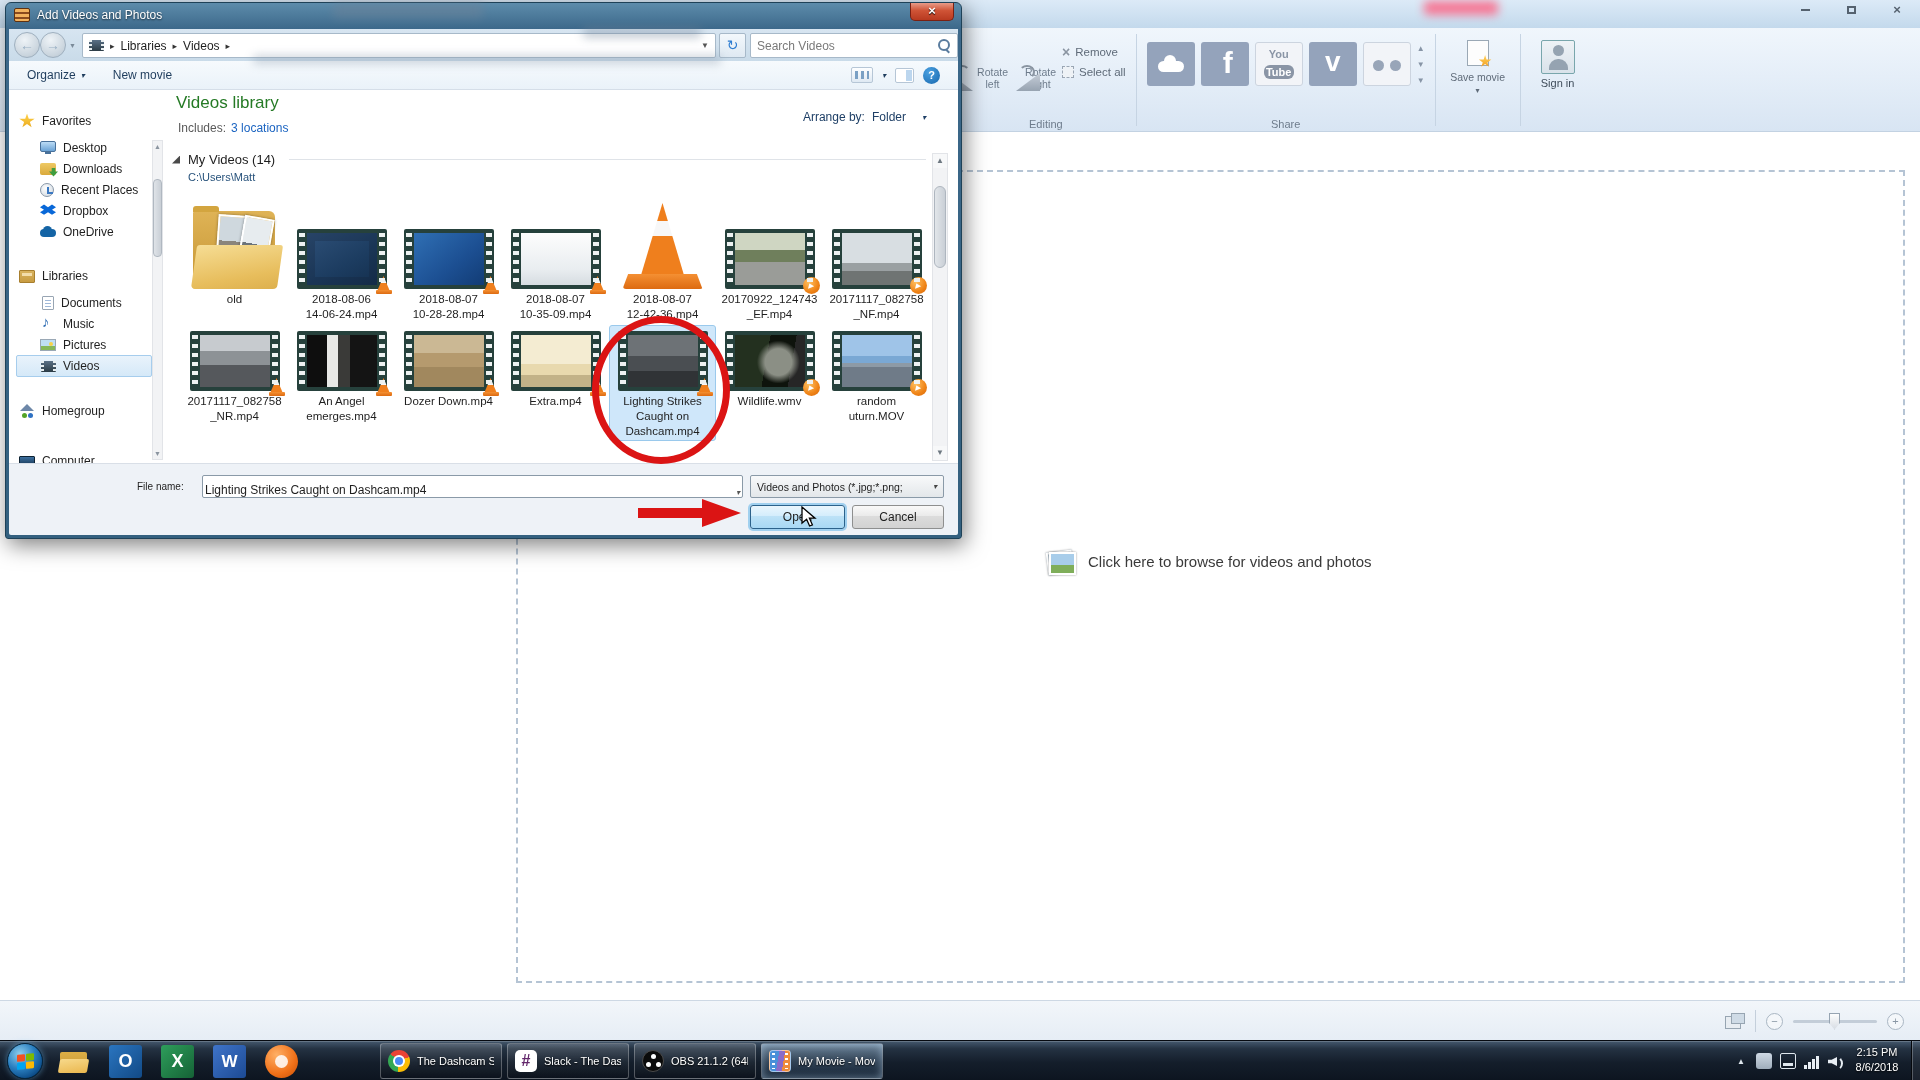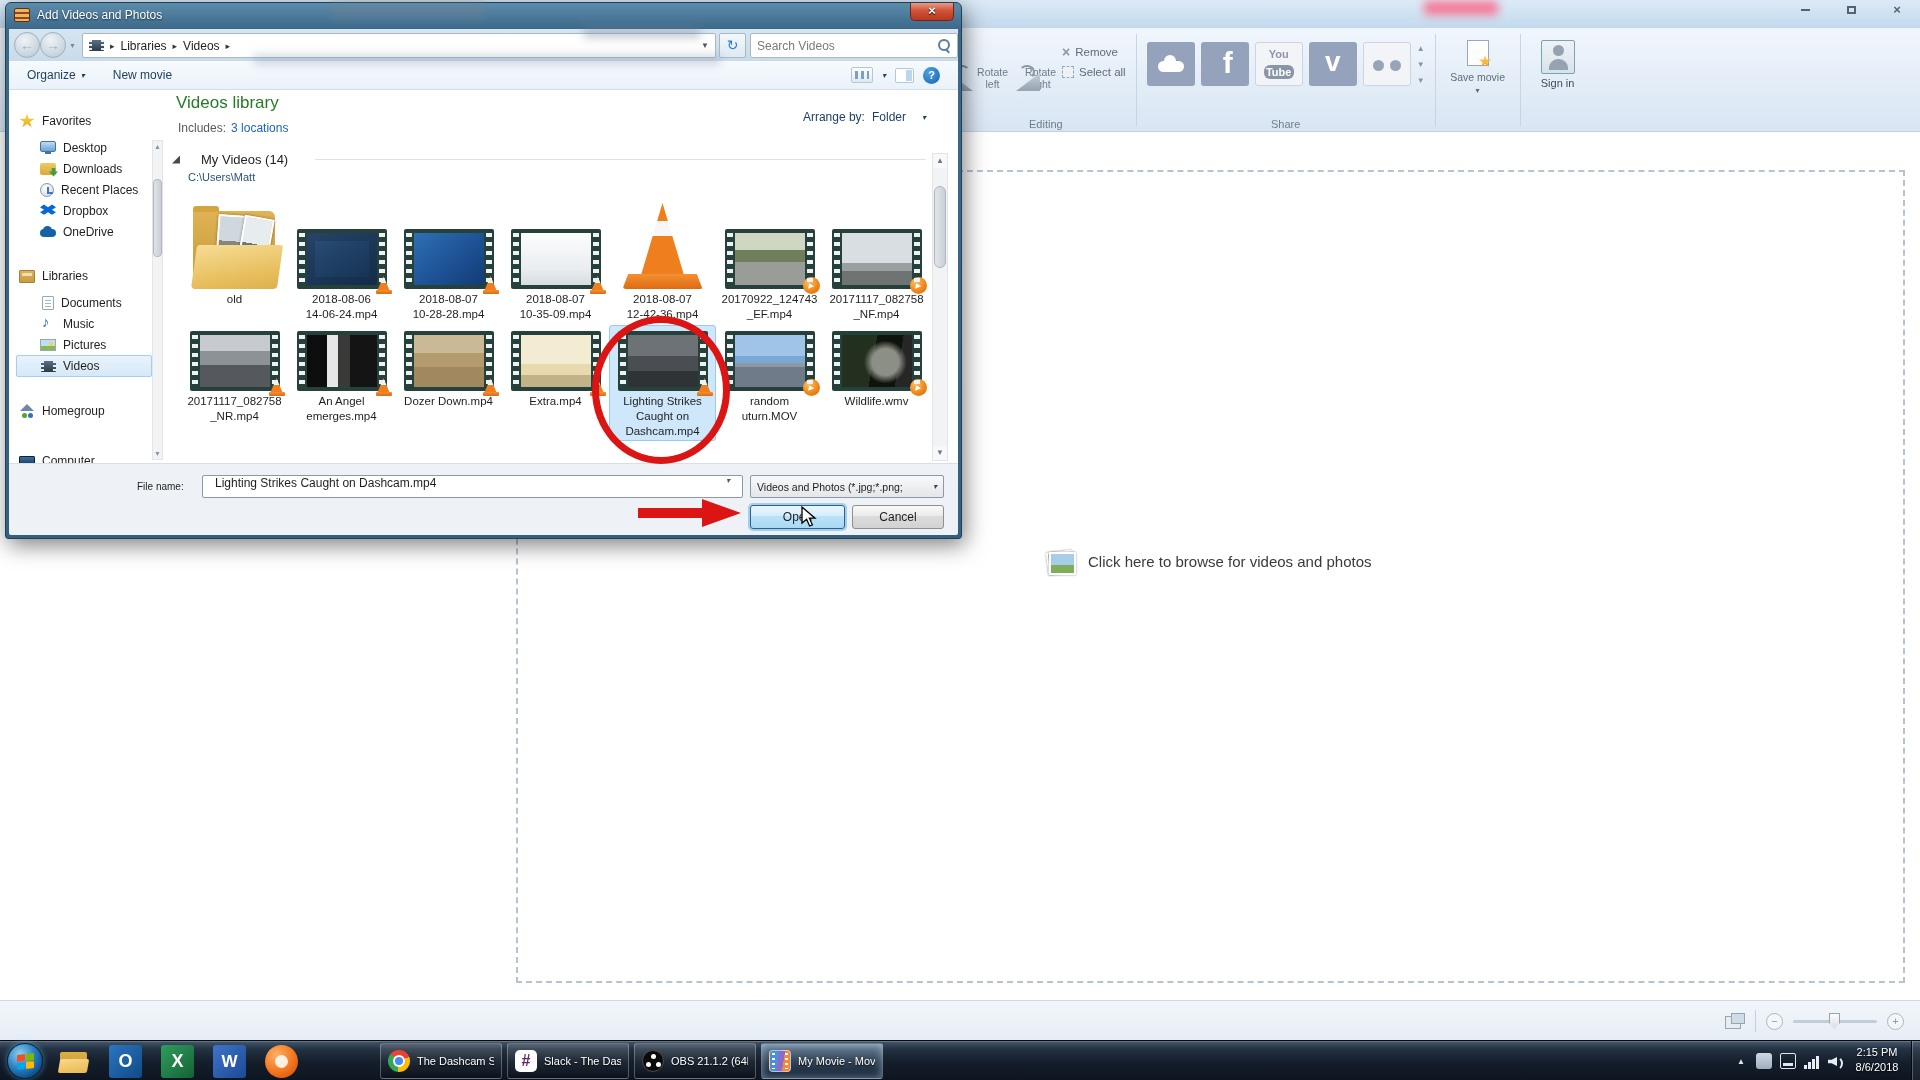--- a/index.html
+++ b/index.html
@@ -142,21 +142,21 @@
 .ct-scroll{position:absolute;left:923px;top:63px;width:16px;height:308px;background:#f2f3f5;border:1px solid #e2e4e8}
 .ct-scroll .thumb{position:absolute;left:1px;right:1px;top:32px;height:82px;background:linear-gradient(90deg,#e2e6ea,#c9cfd6);border:1px solid #aeb6bf;border-radius:6px}
 .ct-scroll .ar{position:absolute;left:0;right:0;height:14px;font-size:8px;color:#6e7881;text-align:center;line-height:14px;background:#f7f8f9}
 .ct-scroll .ar.dn{bottom:0}
 
 .lib-title{position:absolute;left:167px;top:3px;font-size:17px;color:#257a25}
 .lib-sub{position:absolute;left:169px;top:31px;font-size:12px;color:#5a5a5a}
 .lib-sub a{color:#1b64c1;text-decoration:none;margin-left:5px;cursor:pointer}
 .arrange{position:absolute;right:32px;top:20px;font-size:12px;color:#1e3f66;display:flex;gap:7px;align-items:center}
 .arr-val{display:flex;gap:16px;align-items:center;cursor:pointer}
-.sec-hdr{position:absolute;left:163px;top:62px;right:32px;display:flex;align-items:center;gap:21px;font-size:13px;color:#1e1e1e}
+.sec-hdr{position:absolute;left:163px;top:62px;right:32px;display:flex;align-items:center;gap:8px;font-size:13px;color:#1e1e1e}
 .tri{width:8px;height:8px;background:#4a4a4a;clip-path:polygon(100% 0,100% 100%,0 100%)}
 .rule{flex:1;height:1px;background:#dfe3e8;margin-left:6px}
 .sec-path{position:absolute;left:179px;top:81px;font-size:11px;color:#27527b}
 
 .grid{position:absolute;left:172px;width:749px;display:flex}
 .grid.r1{top:105px}
 .grid.r2{top:235px}
 .fcell{width:107px;padding:1px 2px;display:flex;flex-direction:column;align-items:center;border:1px solid transparent;border-radius:3px;cursor:pointer}
 .fcell.sel{background:#cfe7fa;border-color:#9ac9ec}
 .r1 .ibox{height:92px;display:flex;align-items:flex-end;justify-content:center}
@@ -187,21 +187,21 @@
 .cone-big::after{content:"";position:absolute;left:2px;right:2px;bottom:0;height:15px;background:linear-gradient(#f49033,#dd6a10);clip-path:polygon(7% 0,93% 0,100% 100%,0 100%);border-radius:3px}
 .folder-ic{width:92px;height:82px;position:relative}
 .folder-ic .fb{position:absolute;left:4px;top:4px;width:82px;height:64px;background:linear-gradient(#dfb356,#c99a38);border-radius:2px 6px 2px 2px}
 .folder-ic .fb::before{content:"";position:absolute;left:0;top:-5px;width:26px;height:6px;background:#d3a53f;border-radius:3px 3px 0 0}
 .folder-ic .ph1{position:absolute;left:28px;top:8px;width:30px;height:48px;background:linear-gradient(#cfd8de 0 55%,#8a857c 55%);border:2px solid #fff;box-shadow:0 0 3px rgba(0,0,0,.4);transform:rotate(4deg)}
 .folder-ic .ph2{position:absolute;left:52px;top:10px;width:30px;height:46px;background:linear-gradient(#e7ecef 0 60%,#6b737a 60%);border:2px solid #fff;box-shadow:0 0 3px rgba(0,0,0,.4);transform:rotate(10deg)}
 .folder-ic .ff{position:absolute;left:2px;bottom:0;width:86px;height:44px;background:linear-gradient(170deg,#f6dd94,#e7bd5c 70%,#ddb04e);border-radius:3px 3px 4px 4px;transform:skewX(-8deg) translateX(3px)}
 
 .dlg-foot{position:absolute;left:3px;right:3px;top:460px;bottom:3px;background:#eef2f7;border-top:1px solid #d9dfe7;border-radius:0 0 2px 2px}
 .fn-label{position:absolute;left:128px;top:17px;font-size:10px;color:#1e1e1e}
-.fn-input{position:absolute;left:193px;top:11px;width:541px;height:23px;background:#fff;border:1px solid #8a9aa8;border-radius:2px;display:flex;align-items:flex-start;padding:0 12px;font-size:12px;color:#1e1e1e}
+.fn-input{position:absolute;left:193px;top:11px;width:541px;height:23px;background:#fff;border:1px solid #8a9aa8;border-radius:2px;display:flex;align-items:flex-end;padding:0 2px;font-size:12px;color:#1e1e1e}
 .fn-input .dd{margin-left:auto;color:#555}
 .ft-combo{position:absolute;left:741px;top:11px;width:194px;height:23px;background:linear-gradient(#f8f9fa,#e3e7ea);border:1px solid #8a9aa8;border-radius:2px;display:flex;align-items:center;padding:0 6px;font-size:10.5px;color:#1e1e1e;white-space:nowrap;overflow:hidden}
 .ft-combo .dd{margin-left:auto;color:#444}
 .btn{position:absolute;top:41px;height:24px;border-radius:3px;font-size:12px;color:#1e1e1e;display:flex;align-items:center;justify-content:center;cursor:pointer}
 .btn-open{left:741px;width:95px;background:linear-gradient(#eaf6fd,#d4edfc 45%,#bde2f7 46%,#a8d8f4);border:1px solid #2c628b;box-shadow:0 0 0 2px rgba(96,180,234,.55)}
 .btn-cancel{left:843px;width:92px;background:linear-gradient(#f9f9f9,#eaeaea 45%,#dcdcdc 46%,#d2d2d2);border:1px solid #8e8f8f}
 
 .anno-circle{position:absolute;left:592px;top:316px;width:138px;height:148px;border:7px solid #db1414;border-radius:50%;z-index:40;pointer-events:none}
 .anno-arrow{position:absolute;left:638px;top:497px;z-index:40;pointer-events:none}
 .cursor{position:absolute;left:801px;top:506px;z-index:41;pointer-events:none}
@@ -611,38 +611,38 @@
             </div>
             <div class="fcap">
               <div>Lighting Strikes</div>
               <div>Caught on</div>
               <div>Dashcam.mp4</div>
             </div>
           </div>
           <div class="fcell">
             <div class="ibox">
               <div class="filmstrip">
+                <div class="fimg t-wild-dark"></div>
+                <i class="play-badge">▶</i>
+              </div>
+            </div>
+            <div class="fcap">
+              <div>Wildlife.wmv</div>
+            </div>
+          </div>
+          <div class="fcell">
+            <div class="ibox">
+              <div class="filmstrip">
                 <div class="fimg t-highway-blue"></div>
                 <i class="play-badge">▶</i>
               </div>
             </div>
             <div class="fcap">
               <div>random</div>
               <div>uturn.MOV</div>
-            </div>
-          </div>
-          <div class="fcell">
-            <div class="ibox">
-              <div class="filmstrip">
-                <div class="fimg t-wild-dark"></div>
-                <i class="play-badge">▶</i>
-              </div>
-            </div>
-            <div class="fcap">
-              <div>Wildlife.wmv</div>
             </div>
           </div>
         </div>
       <div class="ct-scroll">
         <span class="ar" style="top:0">▲</span>
         <div class="thumb"></div>
         <span class="ar dn">▼</span>
       </div>
     </div>
     <div class="dlg-foot">

